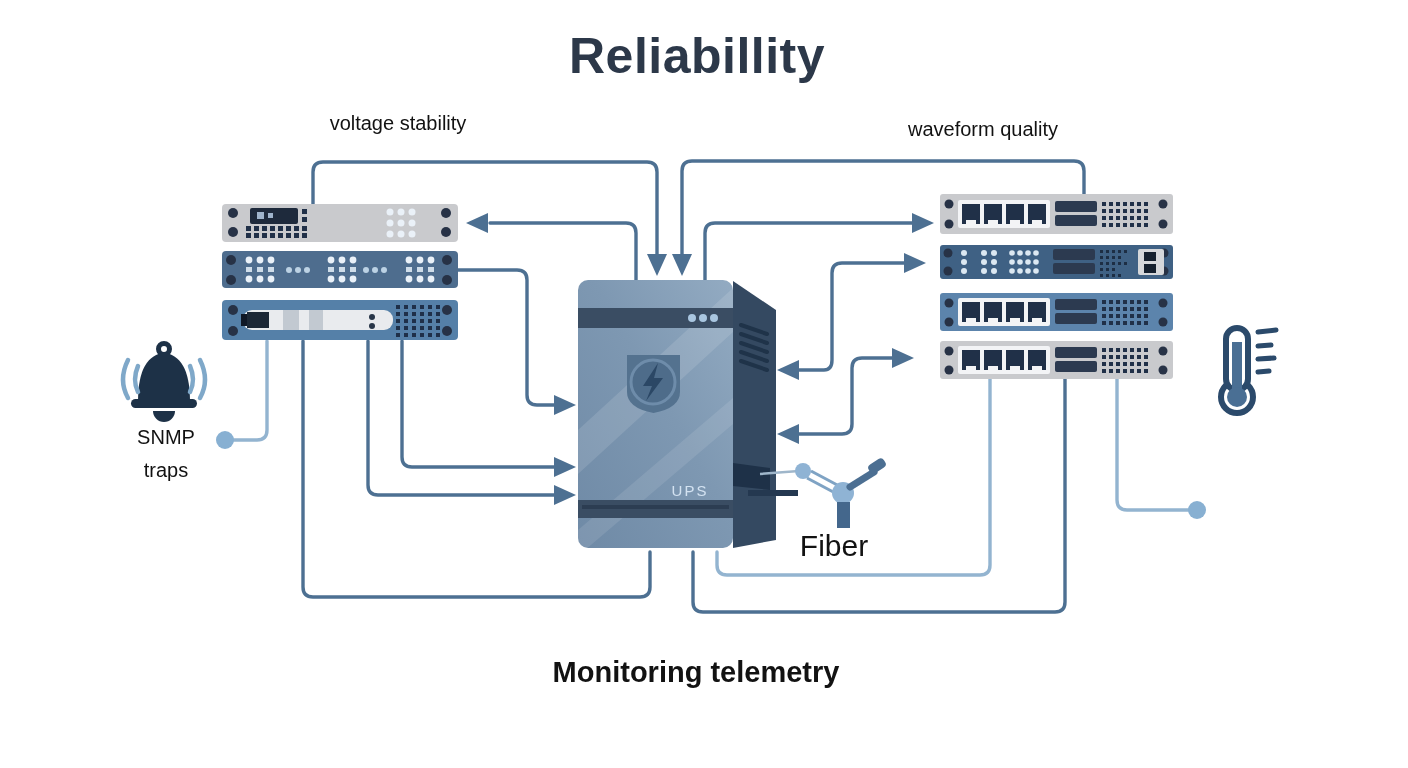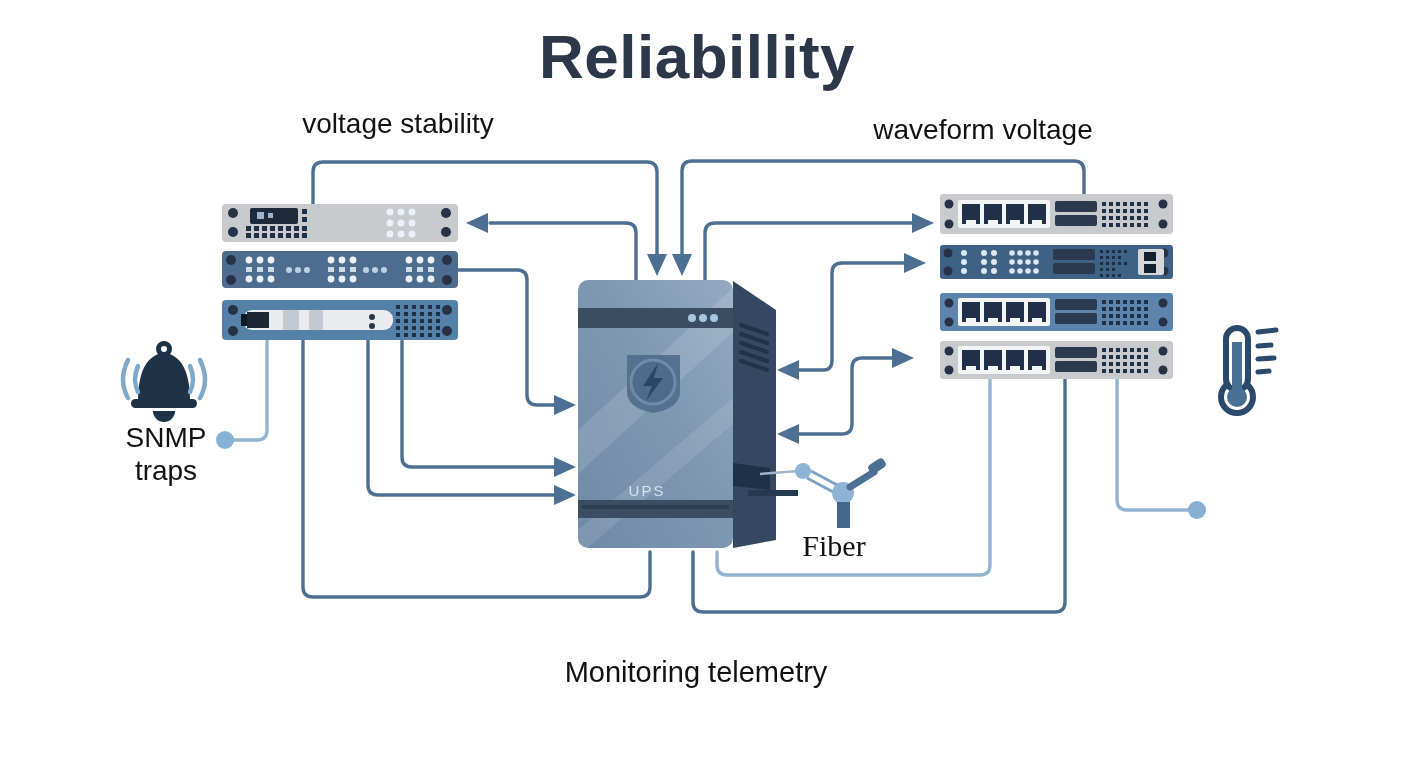--- a/index.html
+++ b/index.html
@@ -8,24 +8,24 @@
     --ups-front:#7590ab; --ups-front-hi:#8ea7bf; --ups-side:#344961; --ups-bar:#3a4d63;
     --device-gray:#c9cacd; --device-slate:#4e6d8e; --device-blue:#5580a8;
     --device-blue2:#5c84ac; --device-dark-slate:#3f6184;
     --icon-navy:#1d3147; --wave-blue:#7fa8c9; --thermo-navy:#2b4a6b; --thermo-fill:#4a6f94;
   }
   html,body{margin:0;padding:0;}
   body{background:var(--background);font-family:"Liberation Sans",sans-serif;}
   .stage{position:relative;width:1408px;height:768px;background:var(--background);overflow:hidden;}
   .stage svg{position:absolute;left:0;top:0;}
   .lbl{position:absolute;transform:translateX(-50%);color:var(--label-text);
-       font-size:28px;line-height:33px;text-align:center;white-space:nowrap;}
-  .title{font-size:62px;font-weight:700;color:var(--title-text);letter-spacing:.5px;text-align:center;}
-  .fiber-lbl{font-size:30px;font-family:Liberation Serif, serif;}
-  .mon-lbl{font-size:29px;}
+       font-size:20px;line-height:33px;text-align:center;white-space:nowrap;}
+  .title{font-size:50px;font-weight:700;color:var(--title-text);letter-spacing:.5px;text-align:center;}
+  .fiber-lbl{font-size:30px;}
+  .mon-lbl{font-size:29px;font-weight:bold;}
   .ups-lbl{font-size:15px;color:#d3e2f1;letter-spacing:2px;font-weight:400;}
   .edge{fill:none;stroke:var(--line-dark);stroke-width:3.4;stroke-linecap:round;}
   .edge.light{stroke:var(--line-light);}
   .arrow{fill:var(--line-dark);}
   .dotend{fill:var(--endpoint-dot);}
   .dev-gray{fill:var(--device-gray);}
   .dev-slate{fill:var(--device-slate);}
   .dev-blue{fill:var(--device-blue);}
   .dev-blue2{fill:var(--device-blue2);}
   .dev-darkslate{fill:var(--device-dark-slate);}
@@ -417,23 +417,23 @@
       <line x1="1258" y1="332" x2="1276" y2="330"></line>
       <line x1="1258" y1="346" x2="1271" y2="345"></line>
       <line x1="1258" y1="359" x2="1274" y2="358"></line>
       <line x1="1258" y1="372" x2="1269" y2="371"></line>
     </g>
   </g>
 </svg>
 
 <div class="lbl title" style="left:697px;top:40px">Reliabillity</div>
 <div class="lbl" style="left:398px;top:107px">voltage stability</div>
-<div class="lbl" style="left:983px;top:113px">waveform voltage</div>
+<div class="lbl" style="left:983px;top:113px">waveform quality</div>
 <div class="lbl" style="left:166px;top:421px">
   <div>SNMP</div>
   <div>traps</div>
 </div>
 <div class="lbl" style="left:1243px;top:427px">
 </div>
 <div class="lbl fiber-lbl" style="left:834px;top:529px">Fiber</div>
 <div class="lbl mon-lbl" style="left:696px;top:656px">Monitoring telemetry</div>
-<div class="lbl ups-lbl" style="left:647px;top:474px">UPS</div>
+<div class="lbl ups-lbl" style="left:690px;top:474px">UPS</div>
 </div>
 
 </body></html>

